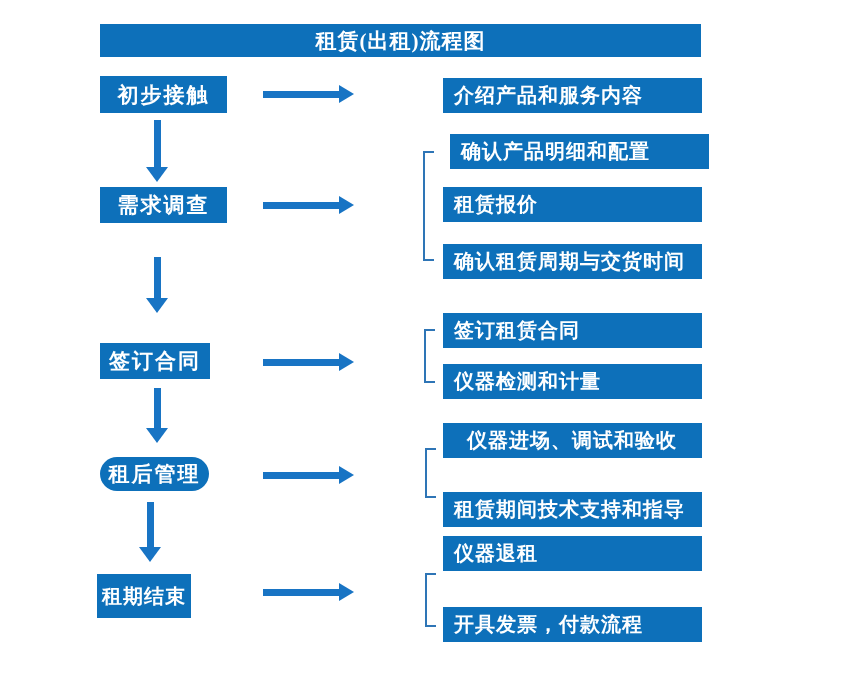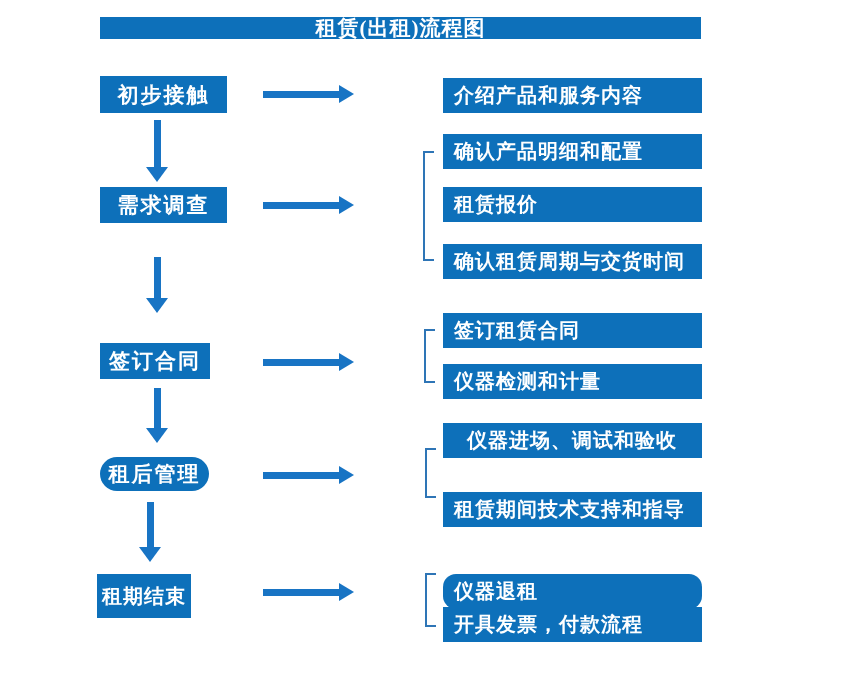--- a/index.html
+++ b/index.html
@@ -17,21 +17,21 @@
   }
   .canvas {
     position: relative;
     width: 844px;
     height: 688px;
     background: var(--background);
     overflow: hidden;
   }
   .title-bar {
     position: absolute;
-    left: 100px; top: 17px; width: 601px; height: 22px;
+    left: 100px; top: 24px; width: 601px; height: 33px;
     background: var(--box);
     color: var(--text);
     font-weight: bold;
     font-size: 21px;
     display: flex;
     align-items: center;
     justify-content: center;
     letter-spacing: 1px;
   }
   .stage-box {
@@ -95,28 +95,28 @@
     box-sizing: border-box;
   }
   
   .s1 { left: 100px; top: 76px;  width: 127px; height: 37px; }
   .s2 { left: 100px; top: 187px; width: 127px; height: 36px; }
   .s3 { left: 100px; top: 343px; width: 110px; height: 36px; }
   .s4 { left: 100px; top: 457px; width: 109px; height: 34px; border-radius: 17px; }
   .s5 { left: 97px;  top: 574px; width: 94px;  height: 44px; font-size: 20px; letter-spacing: 1px; }
   
   .d1  { top: 78px; }
-  .d2  { top: 134px; }
+  .d2  { top: 134px; margin-left: 7px; }
   .d3  { top: 187px; font-family: Liberation Serif, serif; }
   .d4  { top: 244px; font-family: Liberation Serif, serif; }
   .d5  { top: 313px; }
   .d6  { top: 364px; }
   .d7  { top: 423px; padding-left: 24px; }
   .d8  { top: 492px; }
-  .d9  { top: 574px; border-radius: 13px; }
+  .d9  { top: 536px; }
   .d10 { top: 607px; }
   
   .ha1 { top: 85px; }
   .ha2 { top: 196px; }
   .ha3 { top: 353px; }
   .ha4 { top: 466px; }
   .ha5 { top: 583px; }
   
   .va1 { left: 146px; top: 120px; height: 62px; }
   .va2 { left: 146px; top: 257px; height: 56px; }

